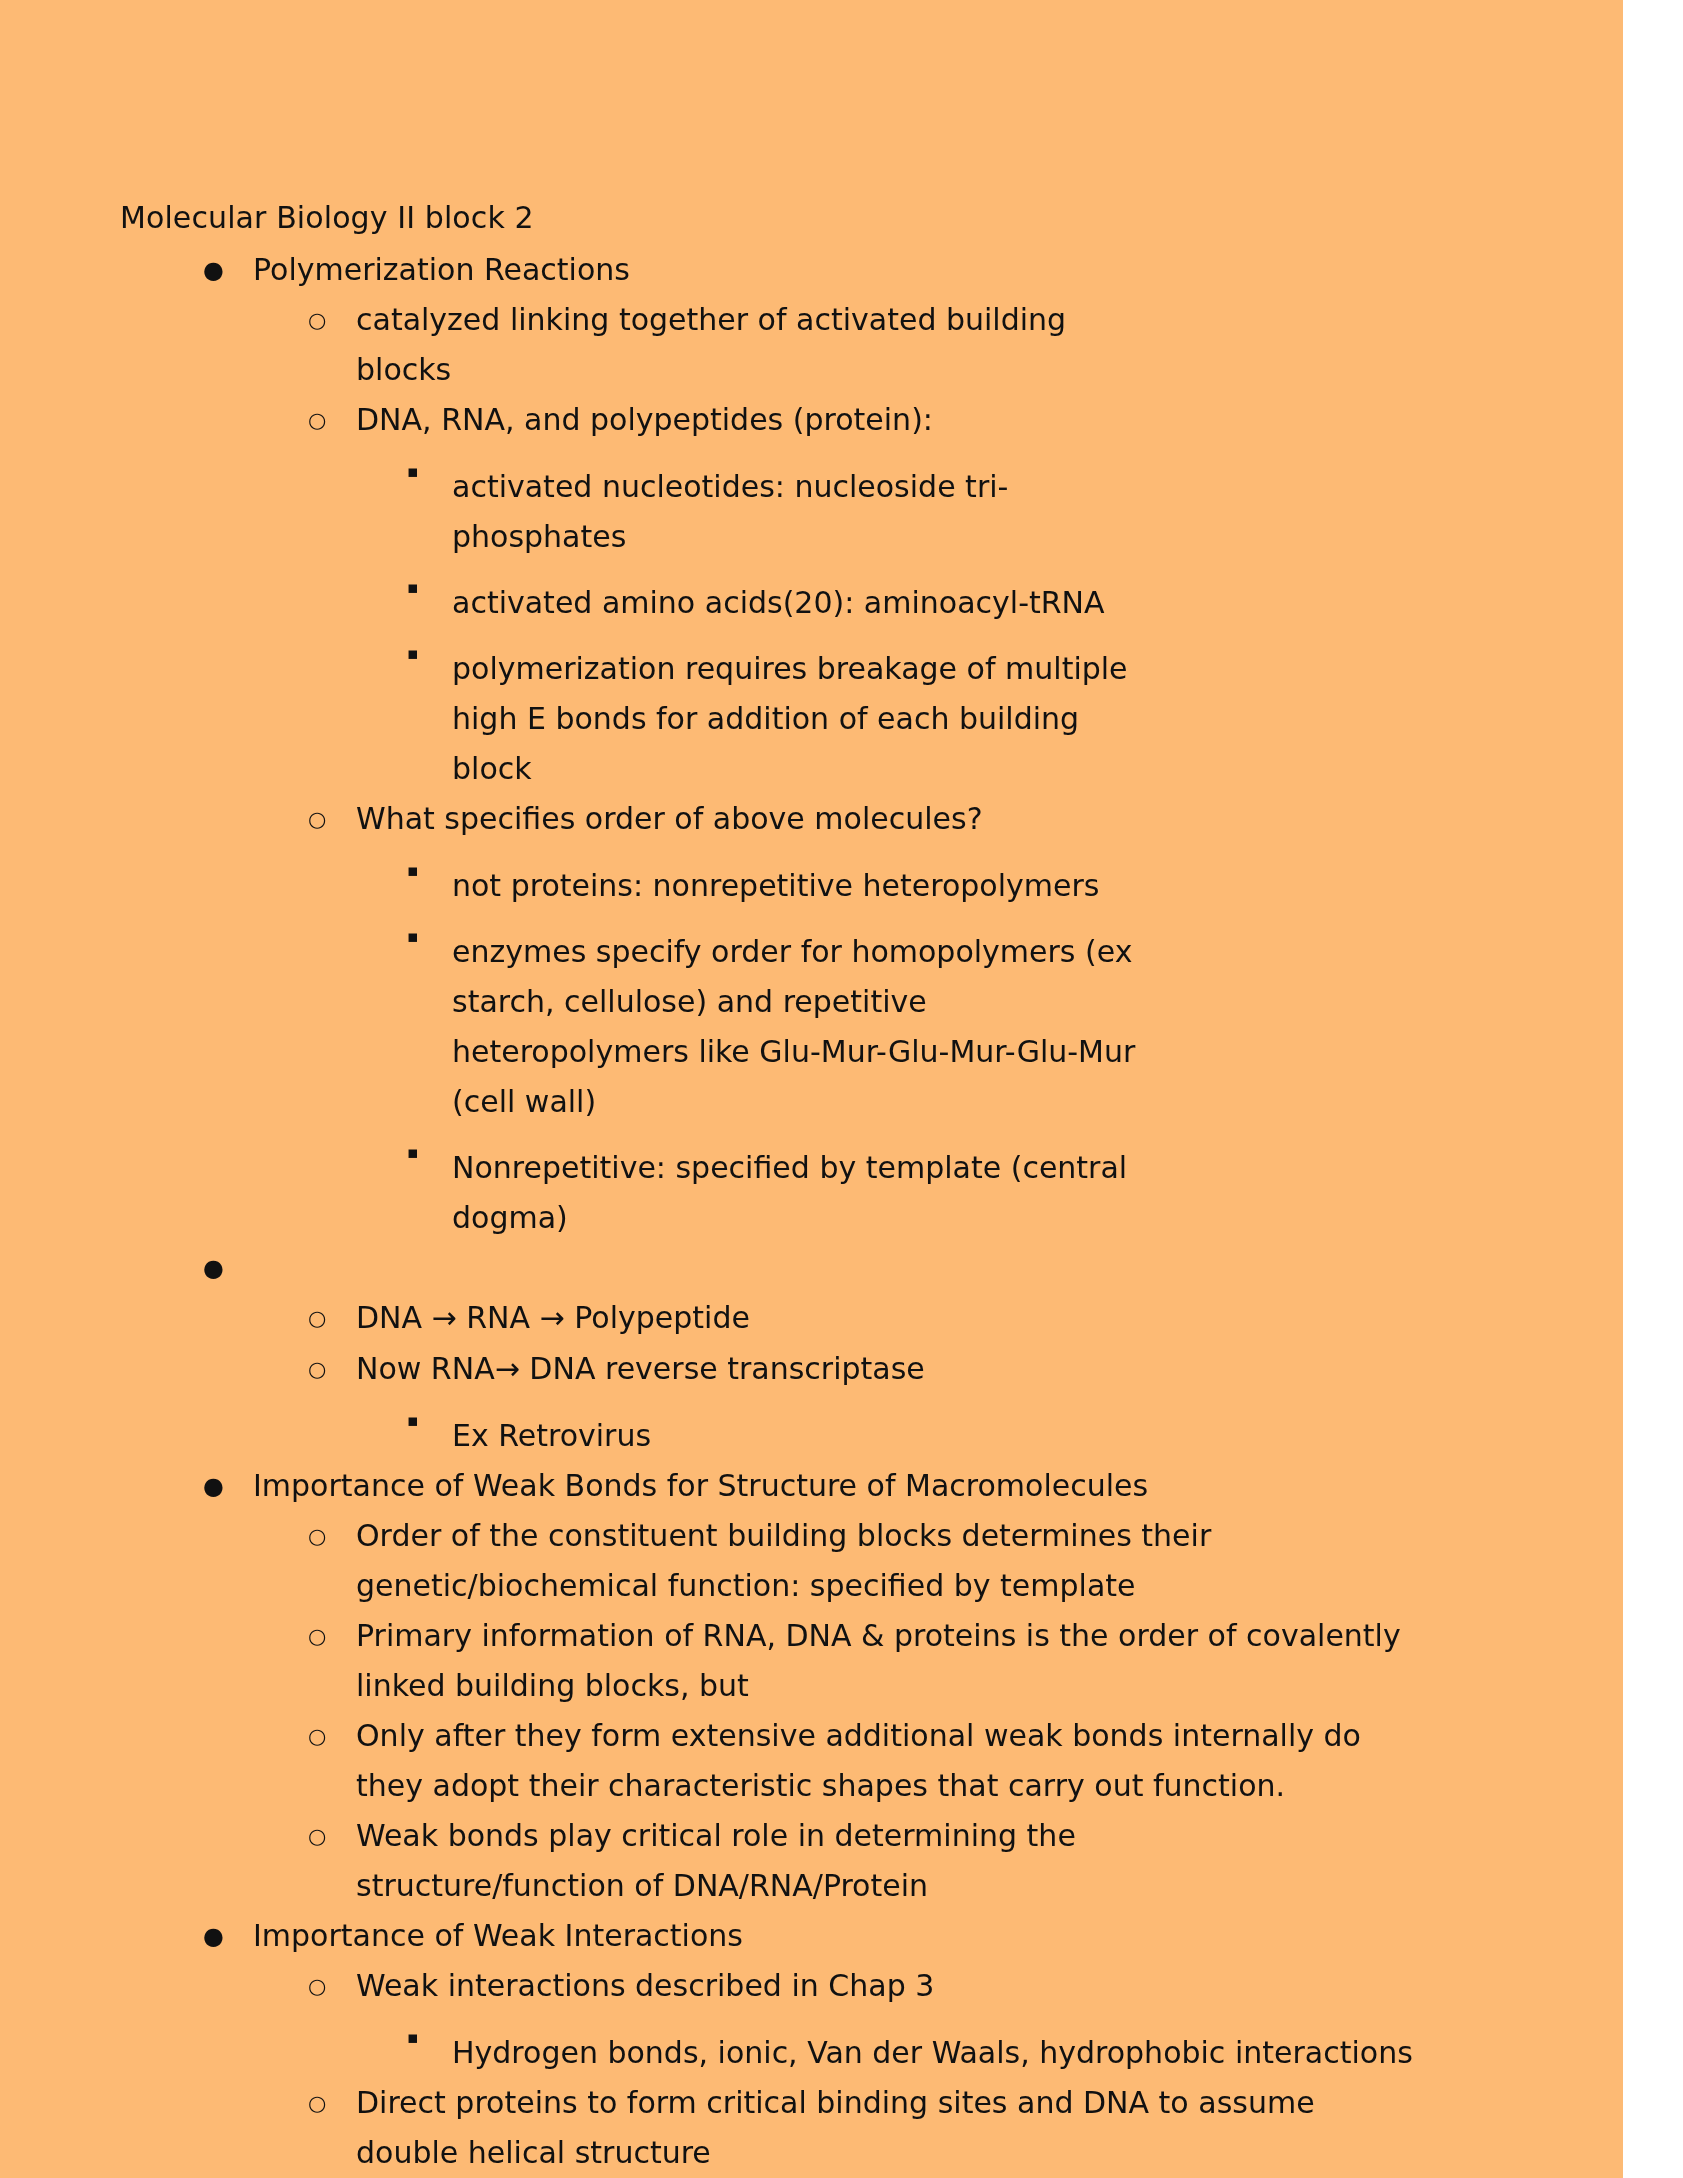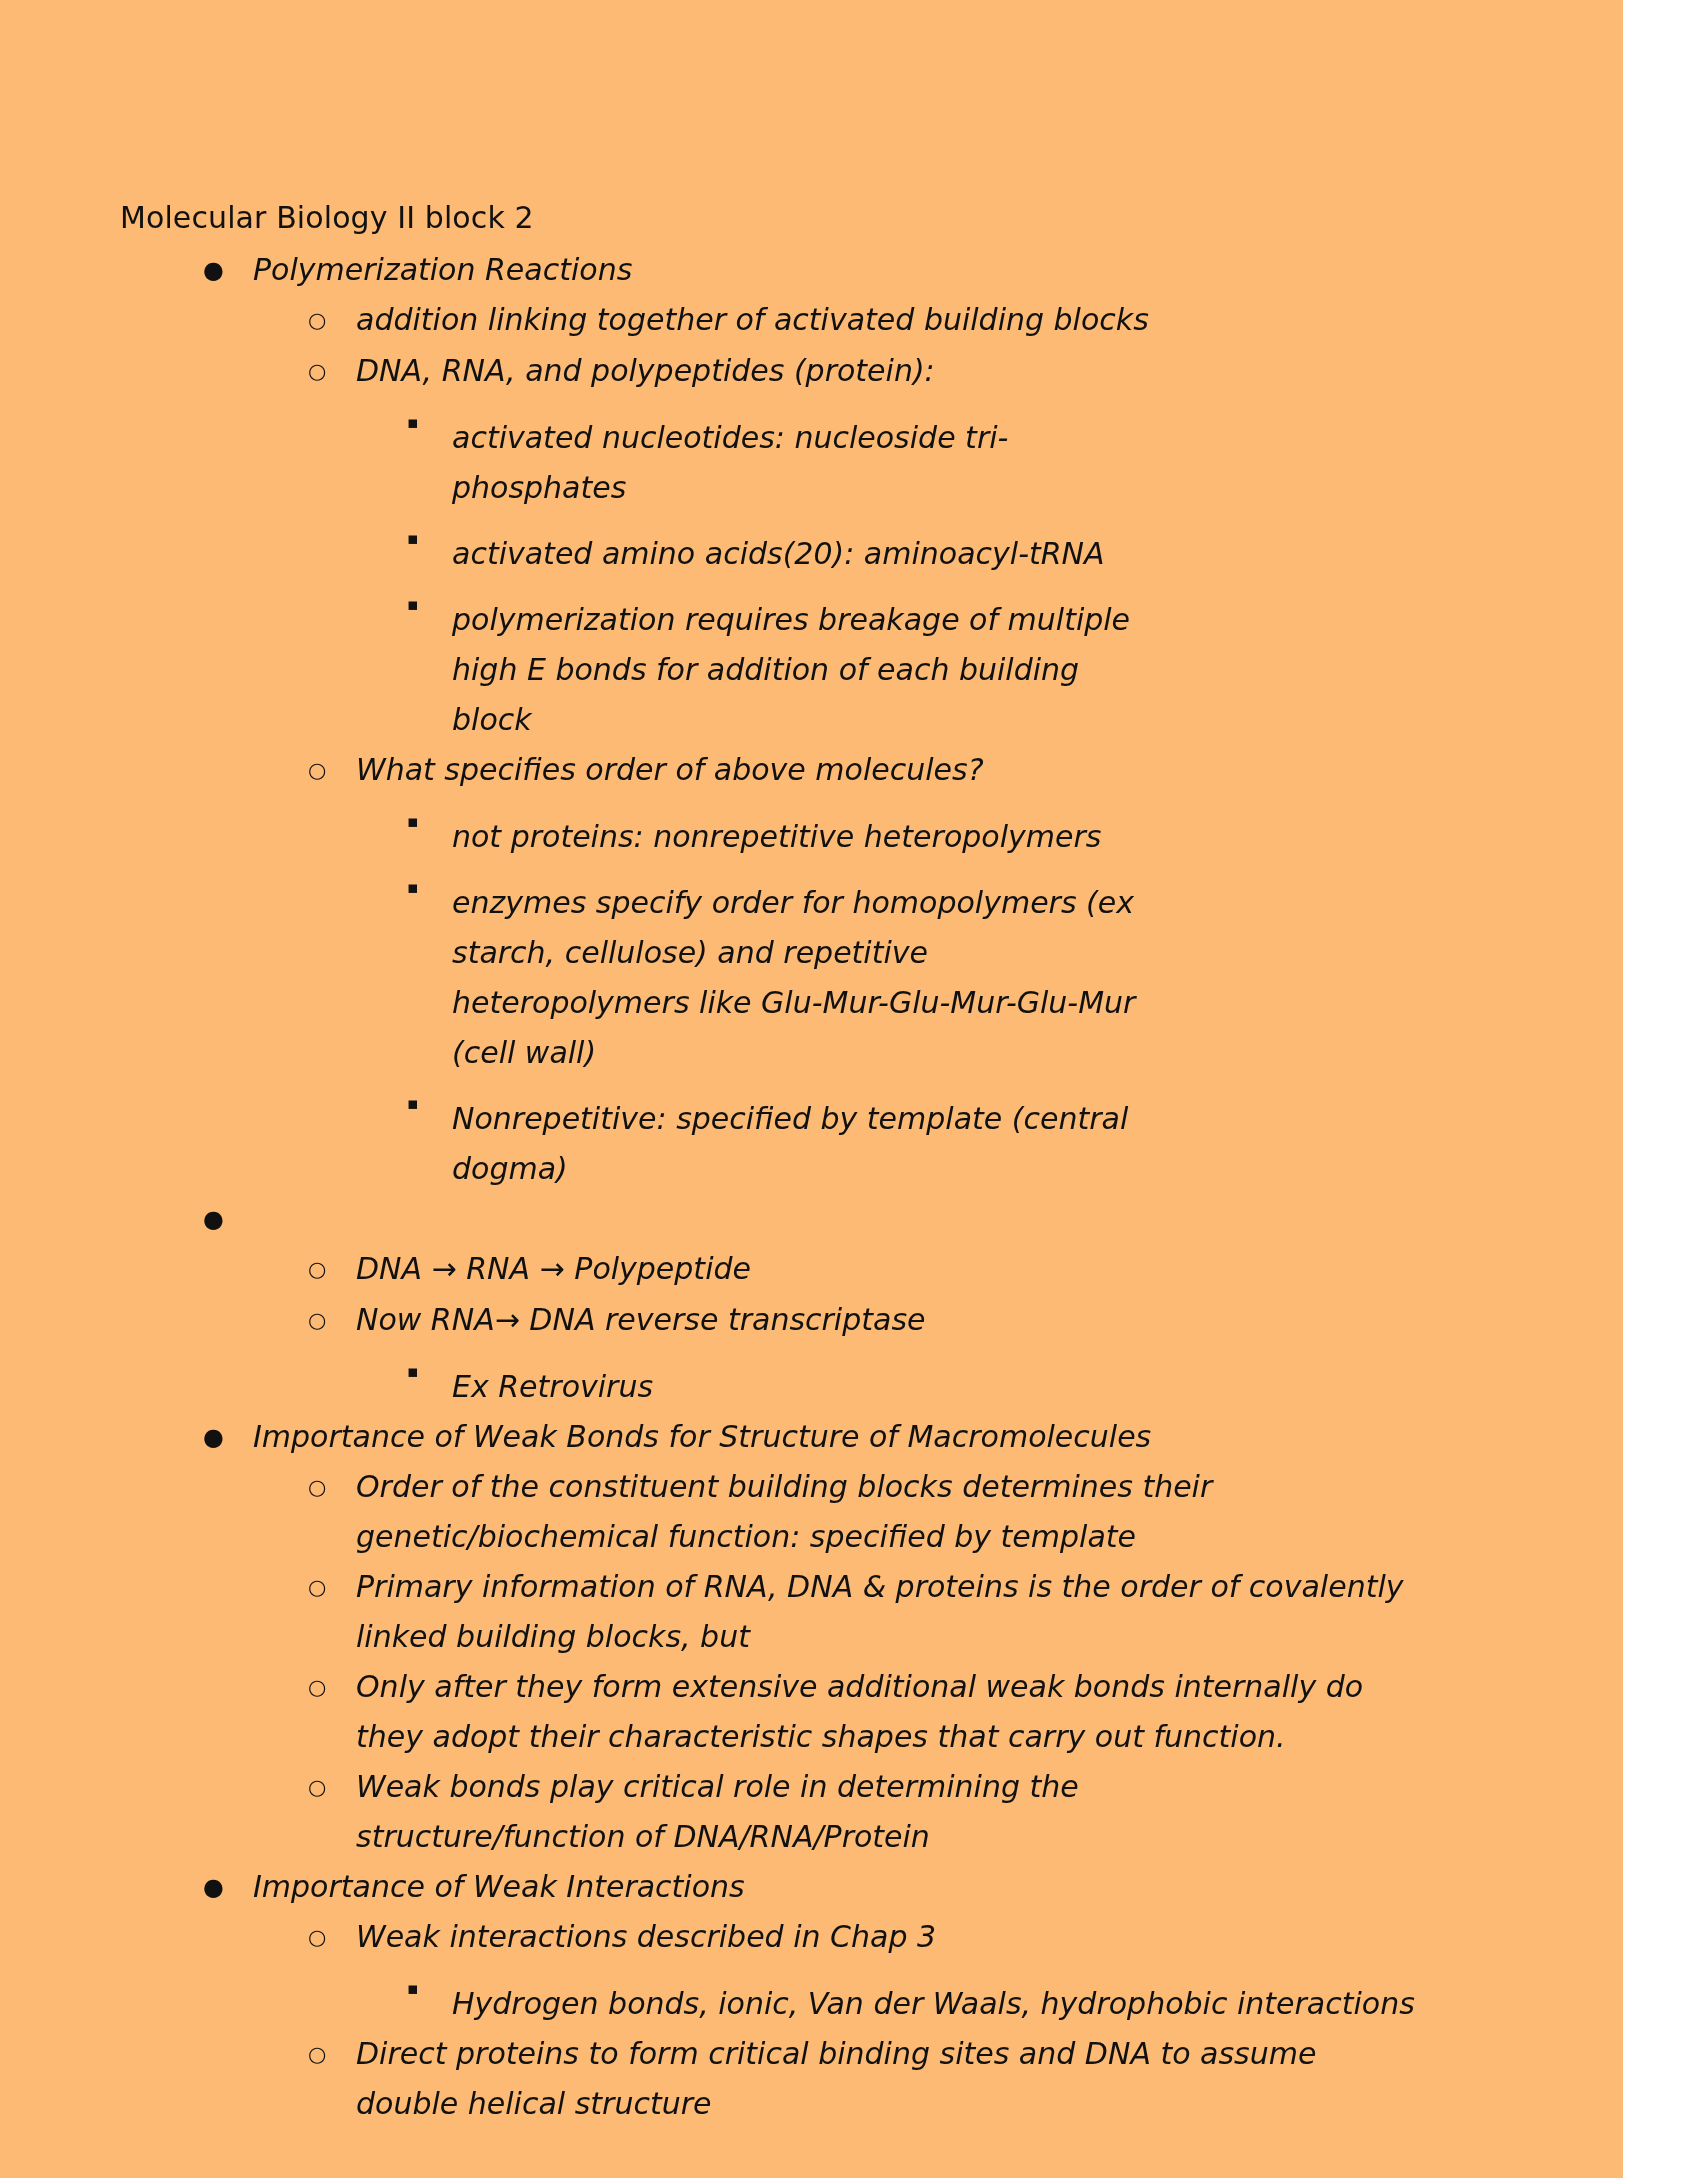--- a/index.html
+++ b/index.html
@@ -43,21 +43,20 @@
   .marker {
     flex: 0 0 auto;
     text-align: left;
     line-height: 50px;
     font-family: "DejaVu Sans", sans-serif;
     user-select: none;
   }
   .text {
     flex: 1 1 auto;
     line-height: 50px;
-    font-style: italic;
   }
   
   .lvl1 { padding-left: 83px; }
   .lvl1 > .marker {
     width: 50px;
     font-size: 24px;
     line-height: 50px;
   }
   .lvl1 > .text { max-width: 1168px; }
   
@@ -90,21 +89,21 @@
     <div class="head-line">Molecular Biology II block 2</div>
 
 
     <div id="outline-root">
         <div class="row lvl1">
           <span class="marker">●</span>
           <span class="text">Polymerization Reactions</span>
         </div>
         <div class="row lvl2">
           <span class="marker">○</span>
-          <span class="text">addition linking together of activated building blocks</span>
+          <span class="text">catalyzed linking together of activated building blocks</span>
         </div>
         <div class="row lvl2">
           <span class="marker">○</span>
           <span class="text">DNA, RNA, and polypeptides (protein):</span>
         </div>
         <div class="row lvl3">
           <span class="marker">▪</span>
           <span class="text">activated nucleotides: nucleoside tri-phosphates</span>
         </div>
         <div class="row lvl3">

